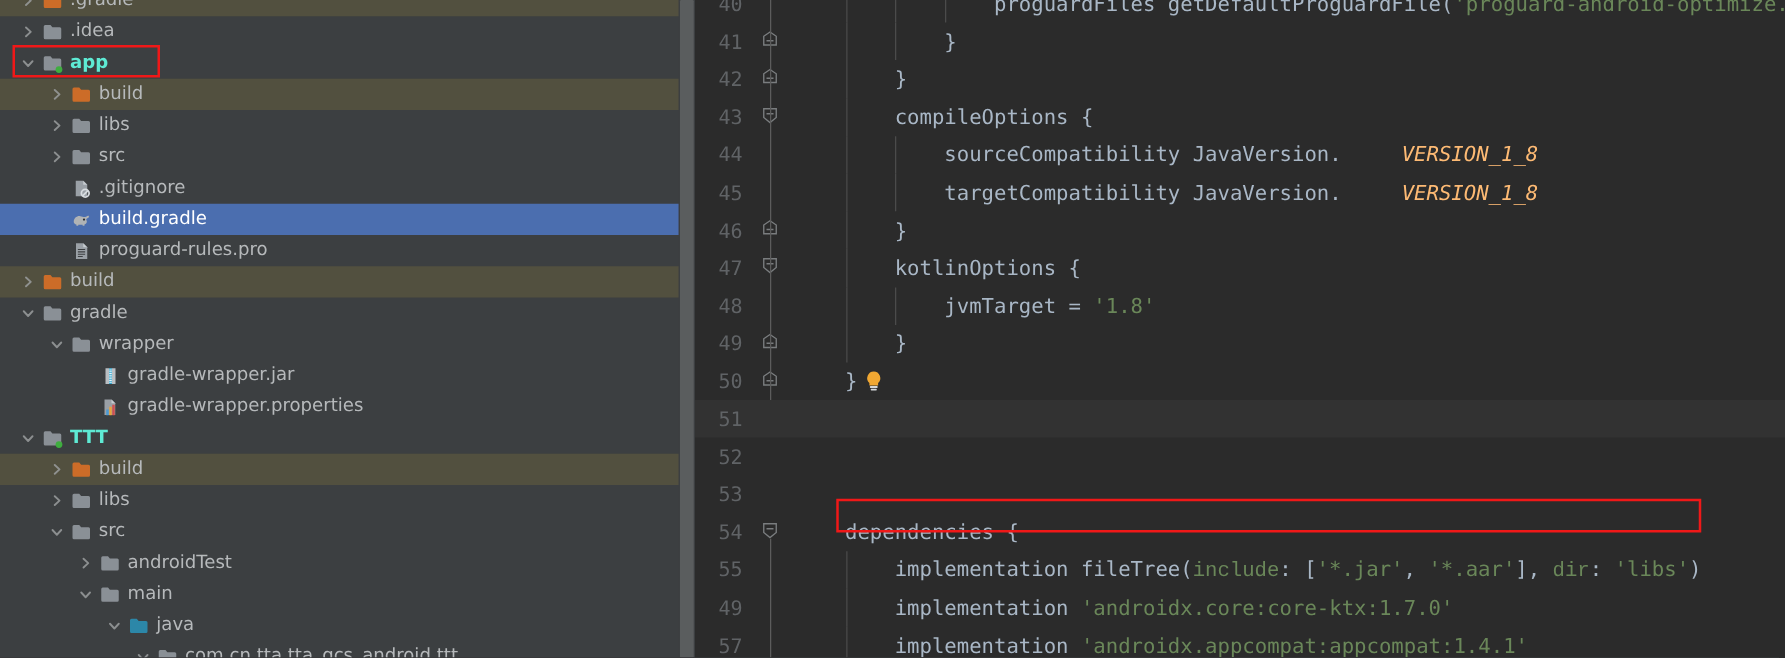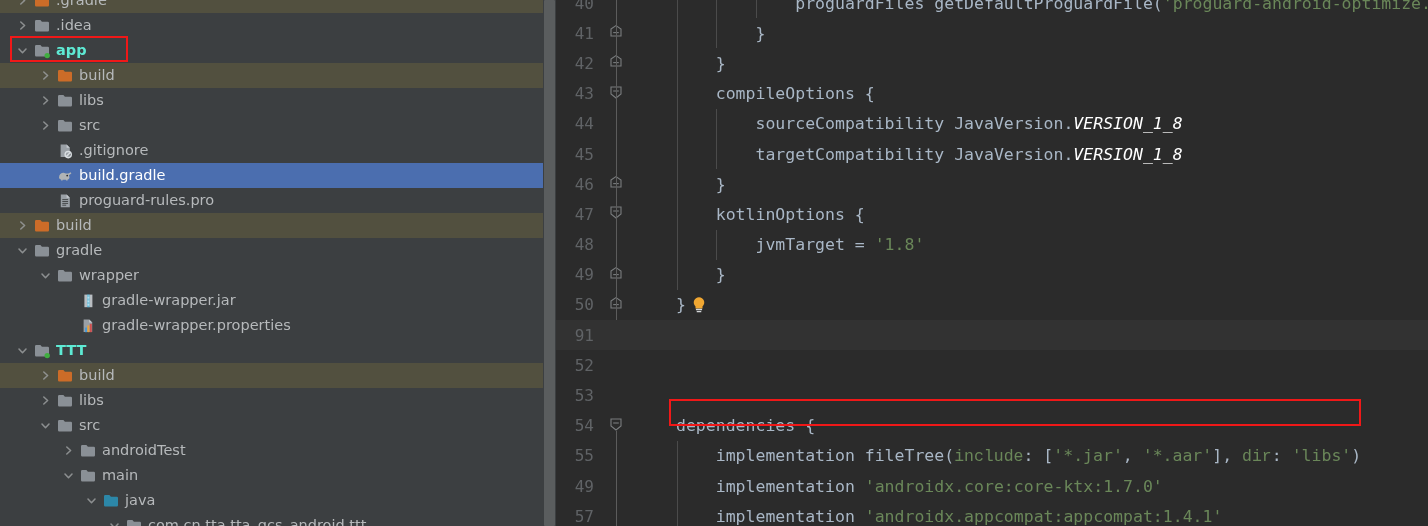--- a/index.html
+++ b/index.html
@@ -149,21 +149,21 @@
     position: relative;
     width: 46px;
     height: 30.2px;
   }
 
   .ctext { flex: 1 1 auto; padding-left: 0px; }
 
   
   .s-def   { color: #a9b7c6; }
   .s-str   { color: #6a8759; }
-  .s-static{ color: #ffffff; font-style: italic; }
+  .s-static{ color: #fdba74; font-style: italic; margin-left: 48px; }
   .s-named { color: #6a8759; font-family: Liberation Mono, monospace; }
 
   
   .foldline {
     position: absolute;
     left: 60px;
     width: 1px;
     background: #5c5c5c;
     z-index: 1;
   }
@@ -559,21 +559,21 @@
             </svg></span><span class="marker"></span><span class="ctext"><span class="s-def">    kotlinOptions {</span></span></div>
         <div class="crow"><span class="lnum">48</span><span class="gutter"></span><span class="marker"></span><span class="ctext"><span class="s-def">        jvmTarget = </span><span class="s-str">'1.8'</span></span></div>
         <div class="crow"><span class="lnum">49</span><span class="gutter"><svg width="26" height="31" viewBox="0 0 26 31">
               <path d="M7 11 L12 7.6 L17 11 V18 H7 Z" fill="none" stroke="#7a7d7f" stroke-width="1.1"></path>
               <line x1="9.2" y1="14.6" x2="14.8" y2="14.6" stroke="#7a7d7f" stroke-width="1.1"></line>
             </svg></span><span class="marker"></span><span class="ctext"><span class="s-def">    }</span></span></div>
         <div class="crow"><span class="lnum">50</span><span class="gutter"><svg width="26" height="31" viewBox="0 0 26 31">
               <path d="M7 11 L12 7.6 L17 11 V18 H7 Z" fill="none" stroke="#7a7d7f" stroke-width="1.1"></path>
               <line x1="9.2" y1="14.6" x2="14.8" y2="14.6" stroke="#7a7d7f" stroke-width="1.1"></line>
             </svg></span><span class="marker"></span><span class="ctext"><span class="s-def">}</span></span></div>
-        <div class="crow current"><span class="lnum">91</span><span class="gutter"></span><span class="marker"></span><span class="ctext"></span></div>
+        <div class="crow current"><span class="lnum">51</span><span class="gutter"></span><span class="marker"></span><span class="ctext"></span></div>
         <div class="crow"><span class="lnum">52</span><span class="gutter"></span><span class="marker"></span><span class="ctext"></span></div>
         <div class="crow"><span class="lnum">53</span><span class="gutter"></span><span class="marker"></span><span class="ctext"></span></div>
         <div class="crow"><span class="lnum">54</span><span class="gutter"><svg width="26" height="31" viewBox="0 0 26 31">
               <path d="M7 8 H17 V15 L12 19 L7 15 Z" fill="none" stroke="#7a7d7f" stroke-width="1.1"></path>
               <line x1="9.2" y1="12" x2="14.8" y2="12" stroke="#7a7d7f" stroke-width="1.1"></line>
             </svg></span><span class="marker"></span><span class="ctext"><span class="s-def">dependencies {</span></span></div>
         <div class="crow"><span class="lnum">55</span><span class="gutter"></span><span class="marker"></span><span class="ctext"><span class="s-def">    implementation fileTree(</span><span class="s-named">include</span><span class="s-def">: [</span><span class="s-str">'*.jar'</span><span class="s-def">, </span><span class="s-str">'*.aar'</span><span class="s-def">], </span><span class="s-named">dir</span><span class="s-def">: </span><span class="s-str">'libs'</span><span class="s-def">)</span></span></div>
         <div class="crow"><span class="lnum">49</span><span class="gutter"></span><span class="marker"></span><span class="ctext"><span class="s-def">    implementation </span><span class="s-str">'androidx.core:core-ktx:1.7.0'</span></span></div>
         <div class="crow"><span class="lnum">57</span><span class="gutter"></span><span class="marker"></span><span class="ctext"><span class="s-def">    implementation </span><span class="s-str">'androidx.appcompat:appcompat:1.4.1'</span></span></div>
         <div class="foldline" style="top: 0px; height: 332.2px;"></div>

